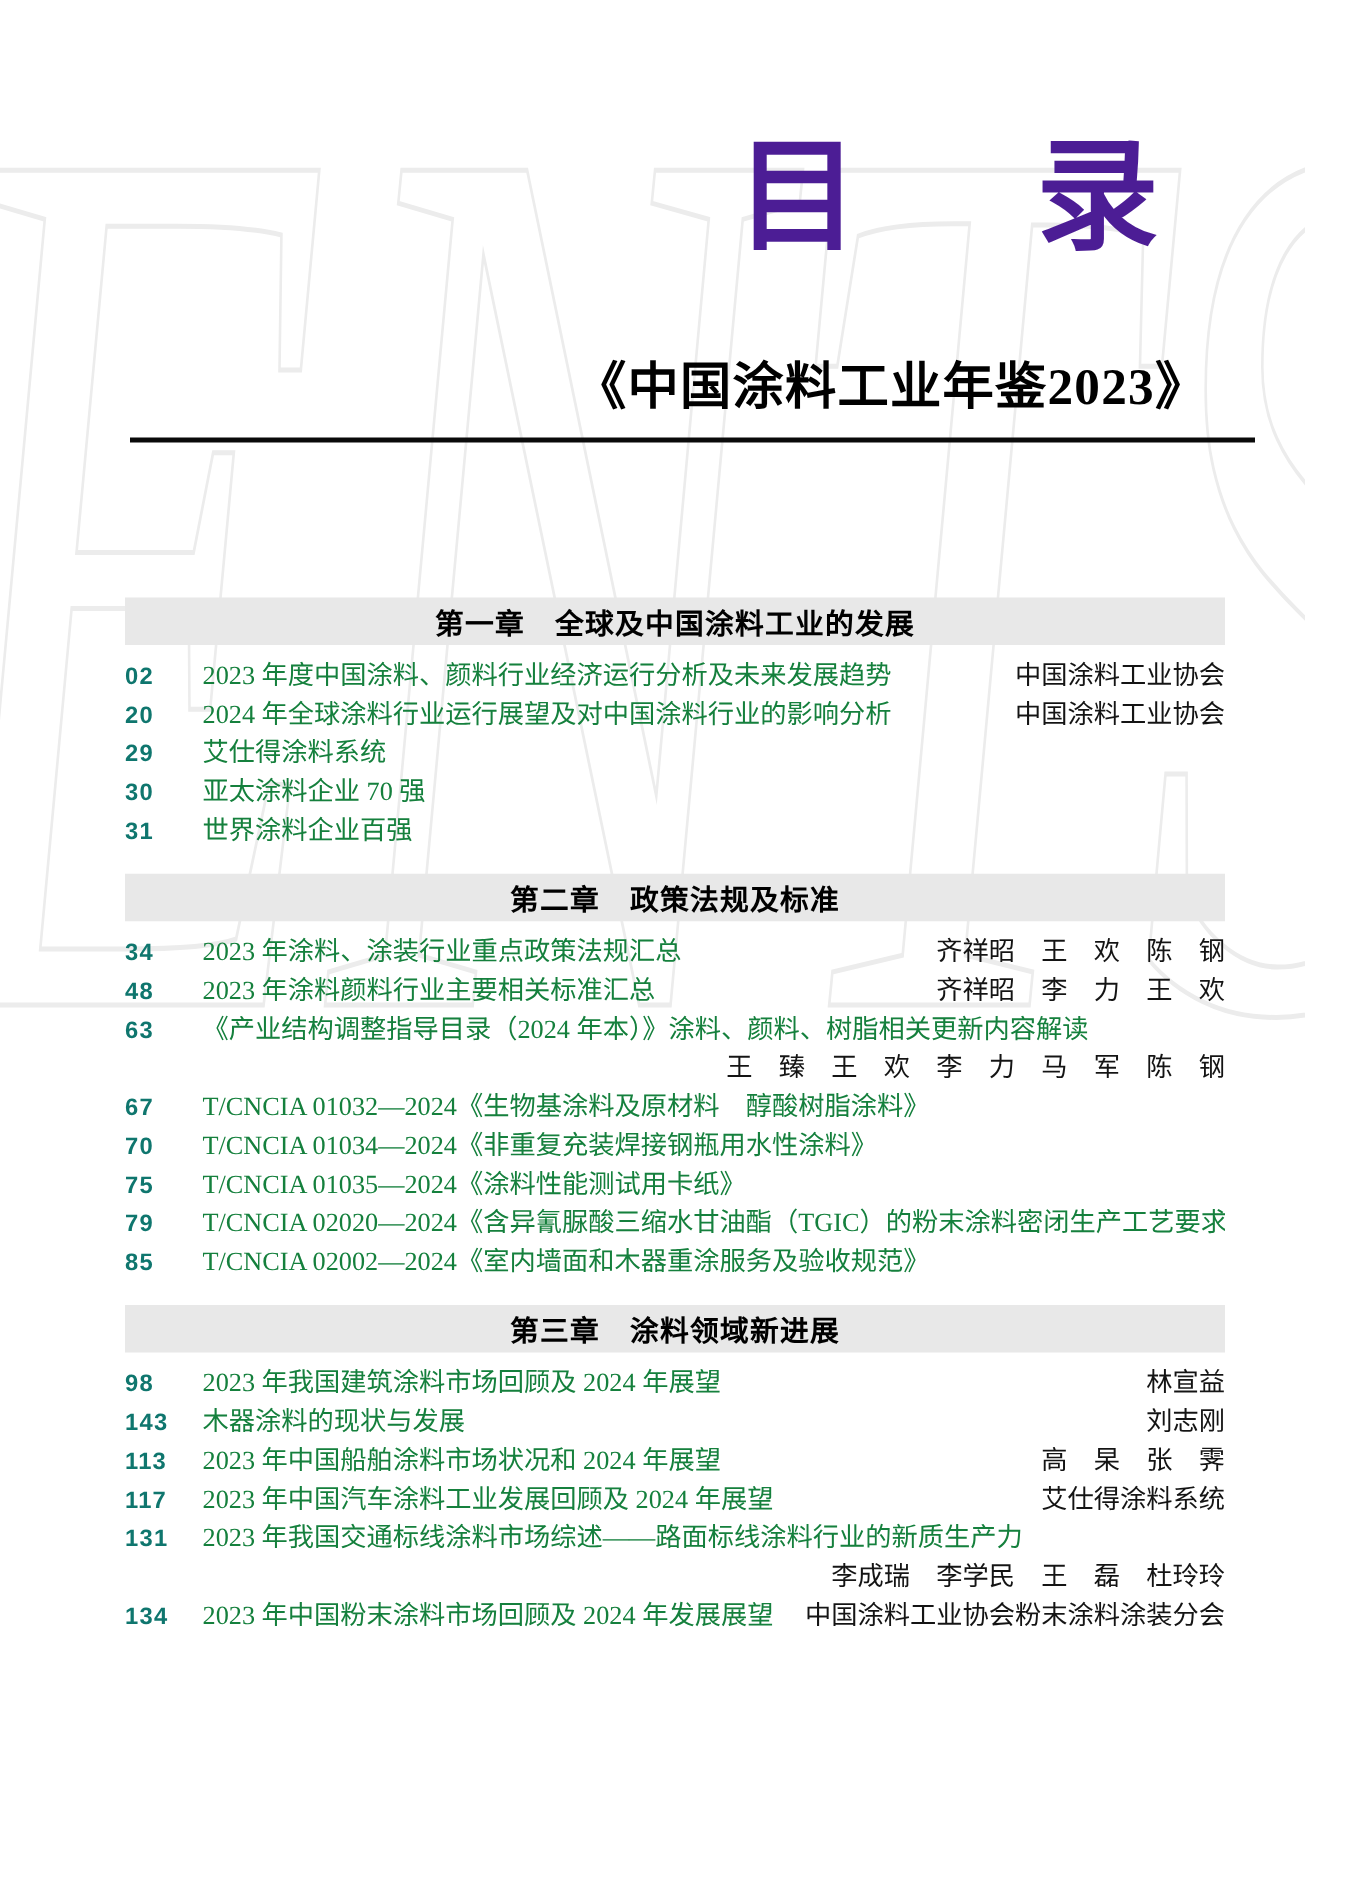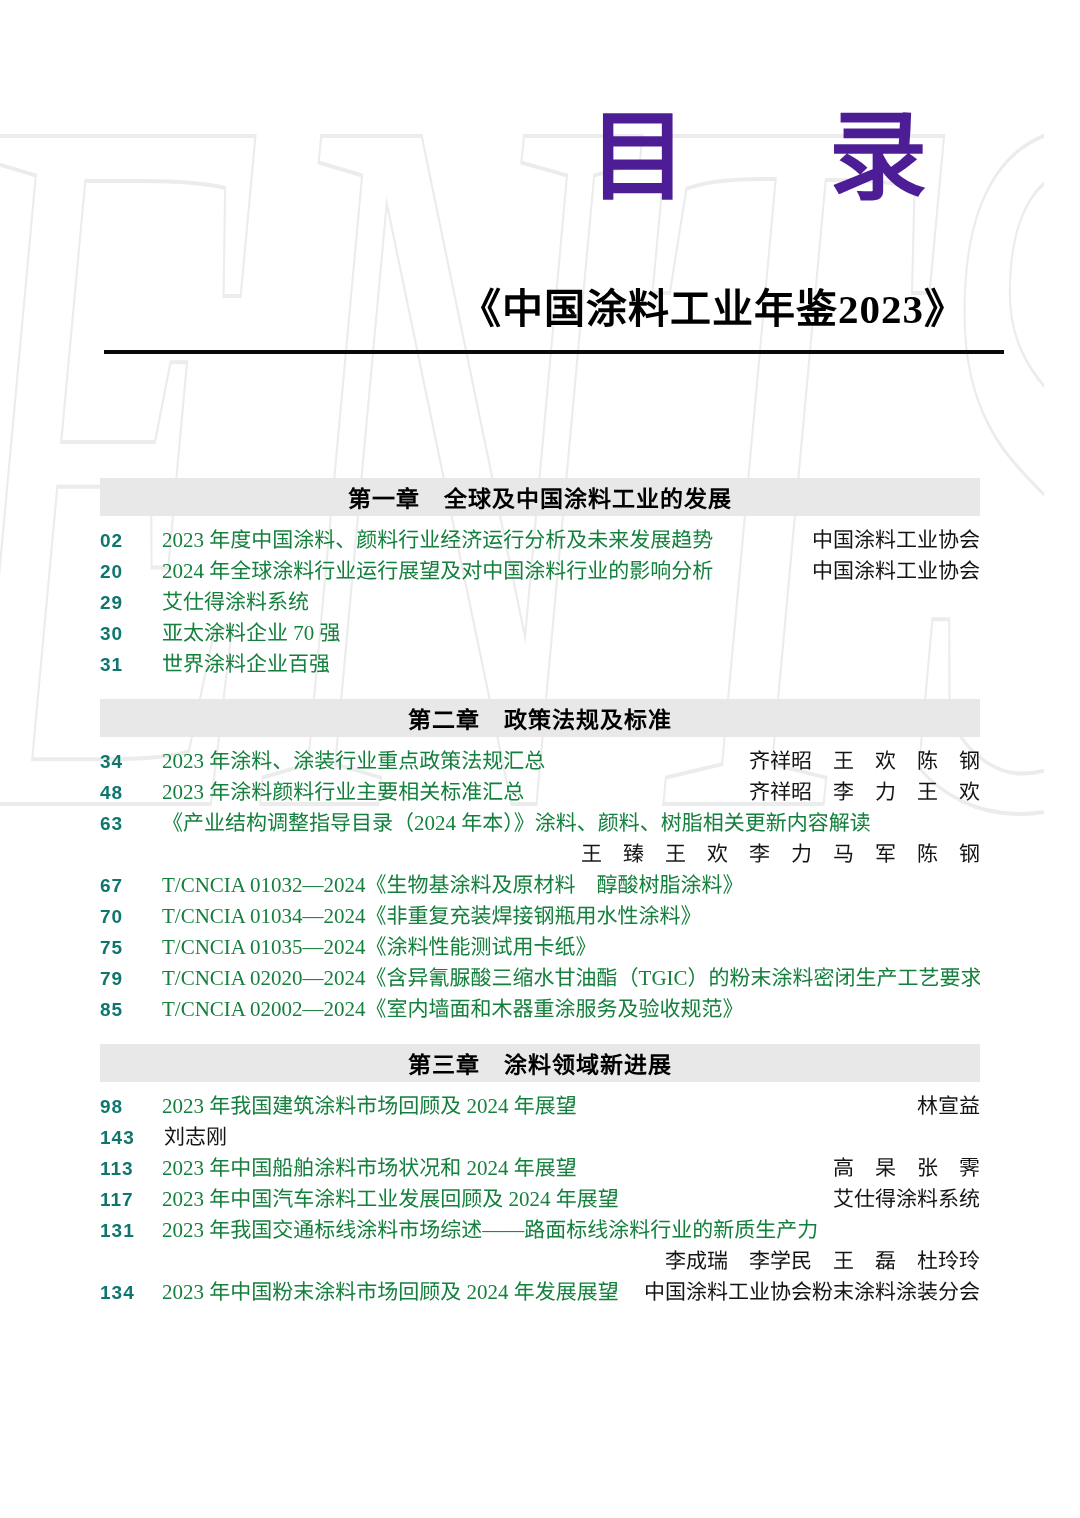--- a/index.html
+++ b/index.html
@@ -188,20 +188,21 @@
           <span class="heading">第三章　涂料领域新进展</span>
         </div>
         <div class="entries">
           <div class="row">
             <span class="num">98</span>
             <span class="entry-title">2023 年我国建筑涂料市场回顾及 2024 年展望</span>
             <span class="authors">林宣益</span>
           </div>
           <div class="row">
             <span class="num">143</span>
+            <span class="entry-title">木器涂料的现状与发展</span>
             <span class="authors">刘志刚</span>
           </div>
           <div class="row">
             <span class="num">113</span>
             <span class="entry-title">2023 年中国船舶涂料市场状况和 2024 年展望</span>
             <span class="authors">高　杲　张　霁</span>
           </div>
           <div class="row">
             <span class="num">117</span>
             <span class="entry-title">2023 年中国汽车涂料工业发展回顾及 2024 年展望</span>

